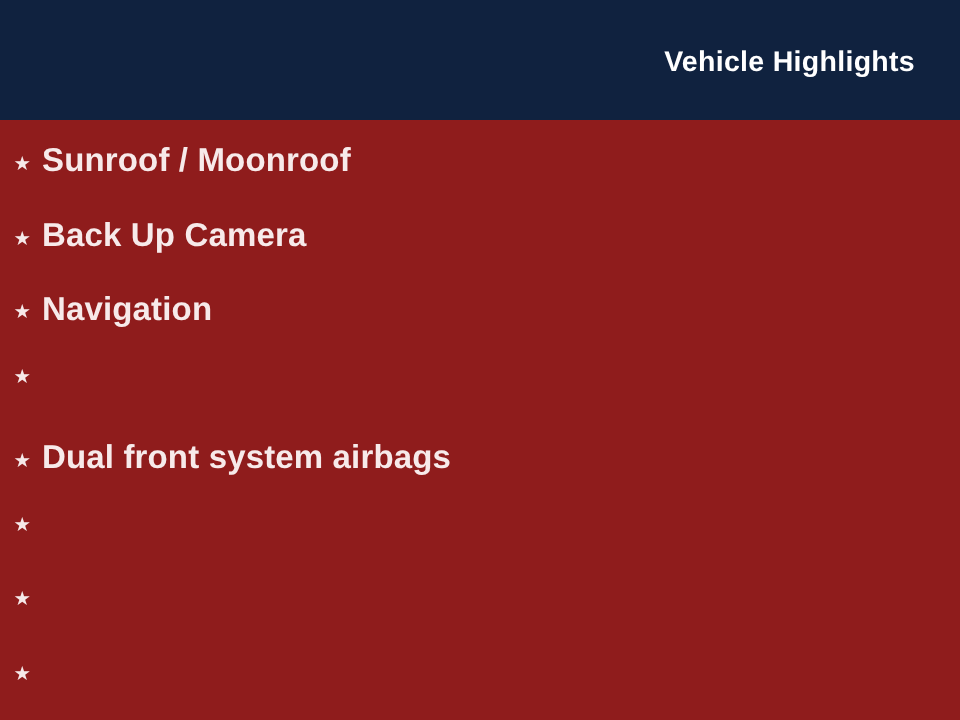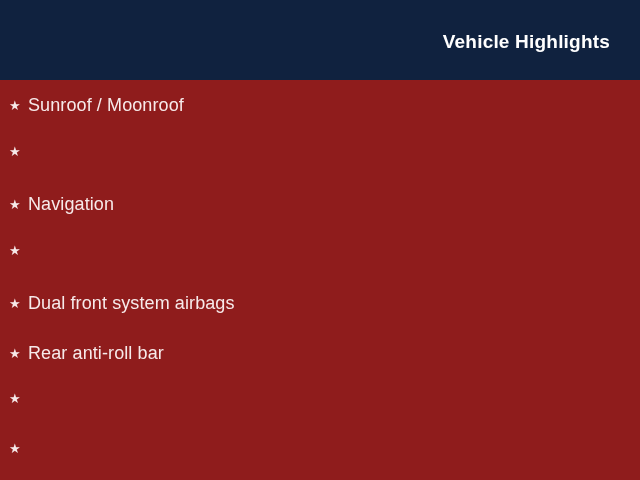--- a/index.html
+++ b/index.html
@@ -80,22 +80,22 @@
     color: #f6e9e9;
     font-size: 13px;
     line-height: 1;
     position: relative;
     top: -1px;
   }
 
   .highlight-label {
     flex: 0 1 auto;
     color: #f7eaea;
-    font-size: 18px;
-    font-weight: normal;
+    font-size: 22px;
+    font-weight: bold;
     line-height: 1;
     letter-spacing: 0.1px;
   }
 </style>
 </head>
 <body>
 
 <div class="slide">
 
   <div class="header">
@@ -105,39 +105,39 @@
   <div class="body">
     <ul class="highlights-list">
 
       <li class="highlight-item">
         <span class="bullet-star">★</span>
         <span class="highlight-label">Sunroof / Moonroof</span>
       </li>
 
       <li class="highlight-item">
         <span class="bullet-star">★</span>
+        <span class="highlight-label">Back Up Camera</span>
       </li>
 
       <li class="highlight-item">
         <span class="bullet-star">★</span>
         <span class="highlight-label">Navigation</span>
       </li>
 
       <li class="highlight-item">
         <span class="bullet-star">★</span>
       </li>
 
       <li class="highlight-item">
         <span class="bullet-star">★</span>
         <span class="highlight-label">Dual front system airbags</span>
       </li>
 
       <li class="highlight-item">
         <span class="bullet-star">★</span>
-        <span class="highlight-label">Rear anti-roll bar</span>
       </li>
 
       <li class="highlight-item">
         <span class="bullet-star">★</span>
       </li>
 
       <li class="highlight-item">
         <span class="bullet-star">★</span>
       </li>
 

